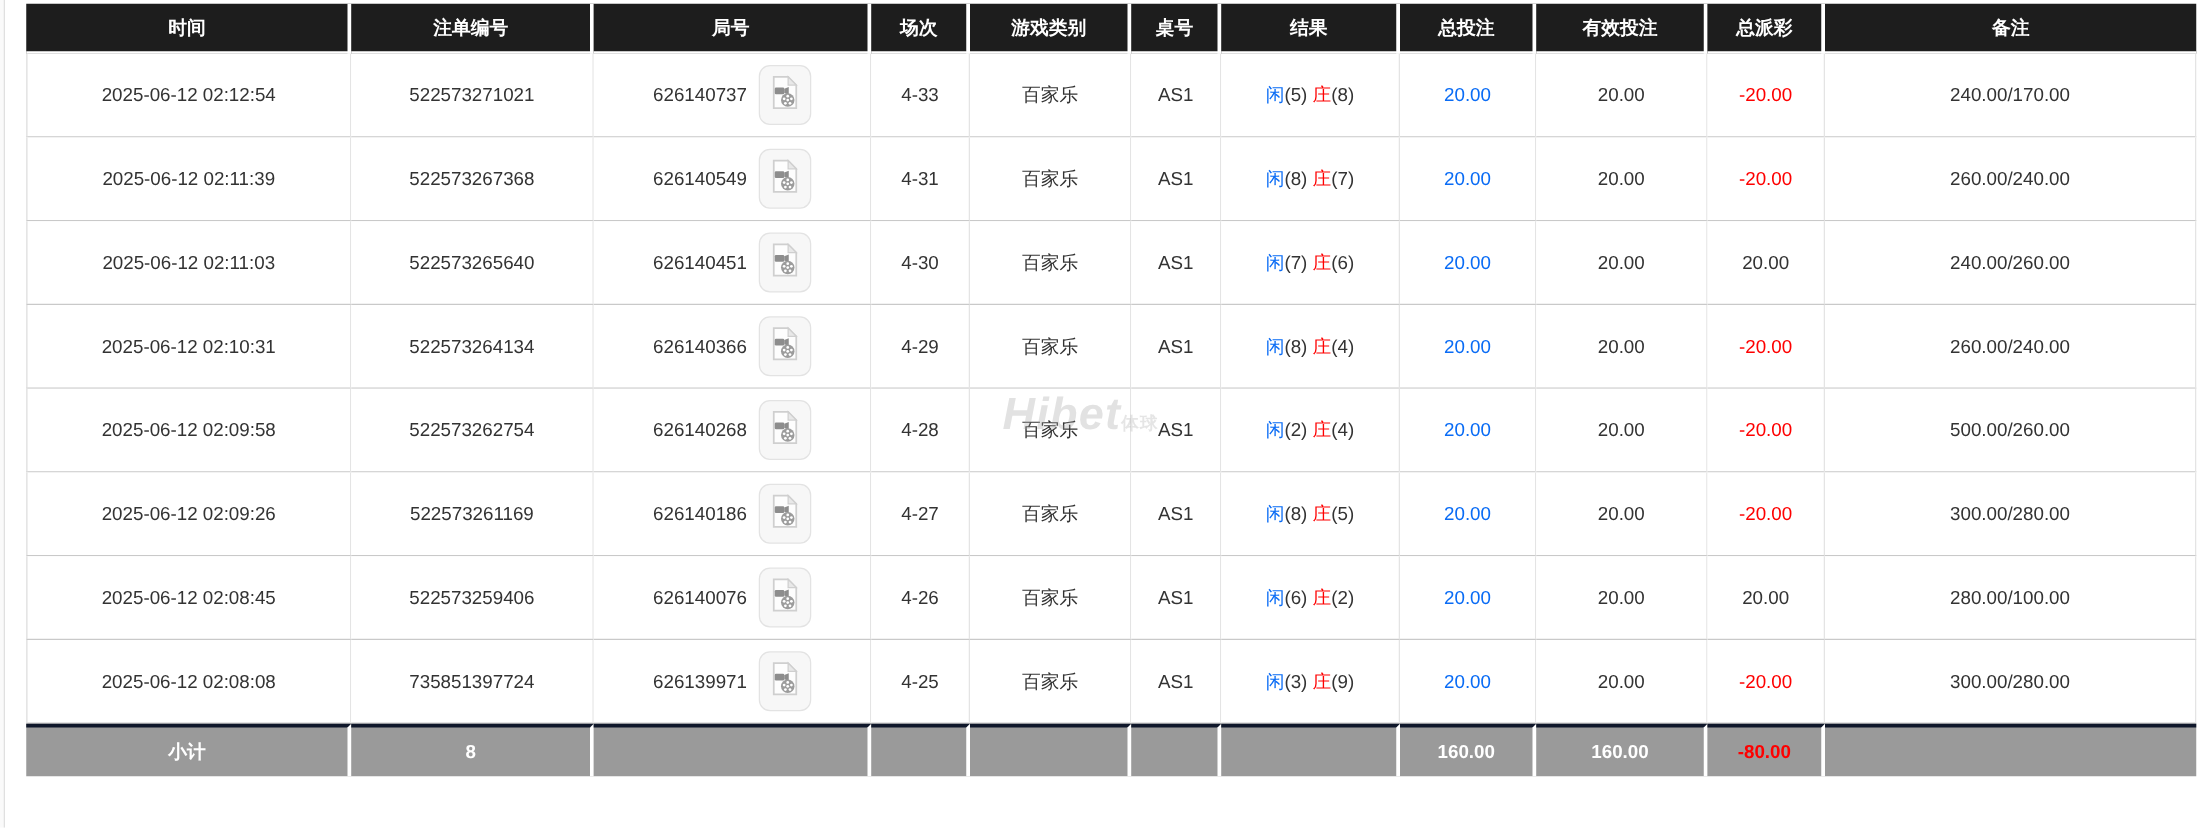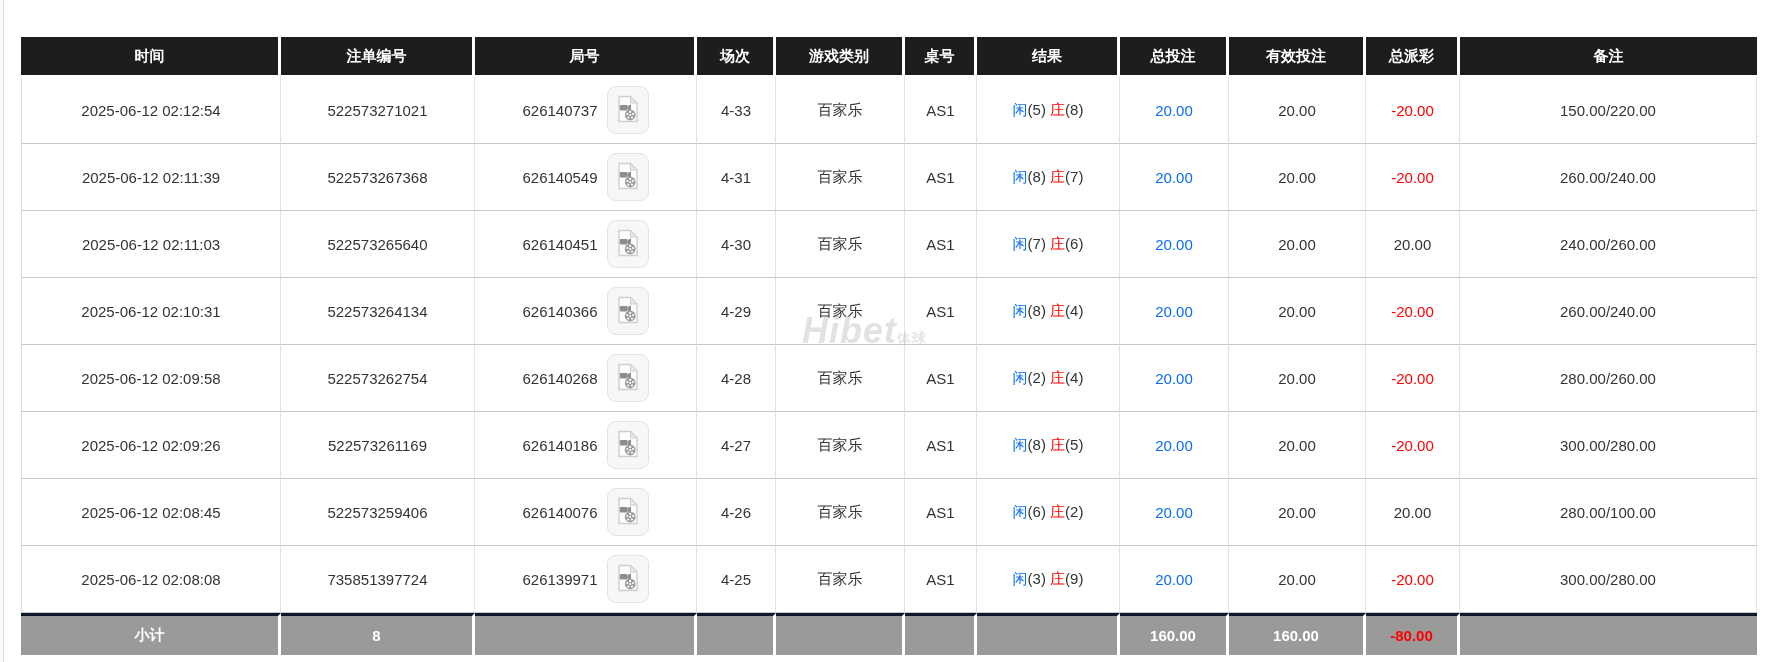--- a/index.html
+++ b/index.html
@@ -1,21 +1,21 @@
 <!DOCTYPE html>
 <html style="--header-bg: #1d1d1d; --footer-bg: #9a9a9a; --text: #333333; --blue: #0a6cf5; --red: #fe0000;"><head>
 <meta charset="utf-8">
 <style>
   * { margin:0; padding:0; box-sizing:border-box; }
   html,body { width:1765px; height:662px; background:#fff; overflow:hidden;
               font-family:"Liberation Sans","DejaVu Sans",sans-serif; }
   .left-edge { position:absolute; left:0; top:0; width:4px; height:662px;
                background:#fafafa; border-right:1px solid #e0e0e0; }
   .table-wrap { position:absolute; left:21px; top:3px; }
-  table { border-collapse:separate; border-spacing:0; table-layout:fixed; width:1736px;margin-top:34px; }
+  table { border-collapse:separate; border-spacing:0; table-layout:fixed; width:1736px; }
   th {
     background:var(--header-bg); color:#fff; font-weight:bold; font-size:15px;
     height:40px; text-align:center; vertical-align:middle;
     border-right:3px solid #fff; border-bottom:2px solid #fff;
   }
   th:last-child { border-right:none; }
   tbody td {
     background:#fff; color:var(--text); font-size:15px; height:67px;
     text-align:center; vertical-align:middle;
     border-right:1px solid #e4e4e4; border-bottom:1px solid #c9c9c9;
@@ -100,21 +100,21 @@
                   <circle cx="11.3" cy="19" r="1.1" fill="#fff"></circle>
                 </svg></span>
             </span></td>
           <td>4-33</td>
           <td>百家乐</td>
           <td>AS1</td>
           <td><span class="blue">闲</span><span>(5)</span> <span class="red">庄</span><span>(8)</span></td>
           <td class="blue">20.00</td>
           <td>20.00</td>
           <td class="red">-20.00</td>
-          <td>150.00/220.00</td>
+          <td>240.00/170.00</td>
         </tr>
         <tr>
           <td>2025-06-12 02:11:39</td>
           <td>522573267368</td>
           <td><span class="round-no">626140549</span><span class="vbtn">
               <span><svg width="24" height="28" viewBox="0 0 24 28">
                   <path d="M3 1.5 h11.5 L21 8 v18.5 H3 Z" fill="#fdfdfd" stroke="#cfcfcf" stroke-width="1.4"></path>
                   <path d="M14.5 1.5 L21 8 h-6.5 Z" fill="#e8e8e8" stroke="#cfcfcf" stroke-width="1"></path>
                   <rect x="3.8" y="10" width="7.6" height="5.4" rx="1" fill="#8d8d8d"></rect>
                   <polygon points="11.4,11 15,9.6 15,15.8 11.4,14.4" fill="#8d8d8d"></polygon>
@@ -208,21 +208,21 @@
                   <circle cx="11.3" cy="19" r="1.1" fill="#fff"></circle>
                 </svg></span>
             </span></td>
           <td>4-28</td>
           <td>百家乐</td>
           <td>AS1</td>
           <td><span class="blue">闲</span><span>(2)</span> <span class="red">庄</span><span>(4)</span></td>
           <td class="blue">20.00</td>
           <td>20.00</td>
           <td class="red">-20.00</td>
-          <td>280.00/260.00</td>
+          <td>500.00/260.00</td>
         </tr>
         <tr>
           <td>2025-06-12 02:09:26</td>
           <td>522573261169</td>
           <td><span class="round-no">626140186</span><span class="vbtn">
               <span><svg width="24" height="28" viewBox="0 0 24 28">
                   <path d="M3 1.5 h11.5 L21 8 v18.5 H3 Z" fill="#fdfdfd" stroke="#cfcfcf" stroke-width="1.4"></path>
                   <path d="M14.5 1.5 L21 8 h-6.5 Z" fill="#e8e8e8" stroke="#cfcfcf" stroke-width="1"></path>
                   <rect x="3.8" y="10" width="7.6" height="5.4" rx="1" fill="#8d8d8d"></rect>
                   <polygon points="11.4,11 15,9.6 15,15.8 11.4,14.4" fill="#8d8d8d"></polygon>

